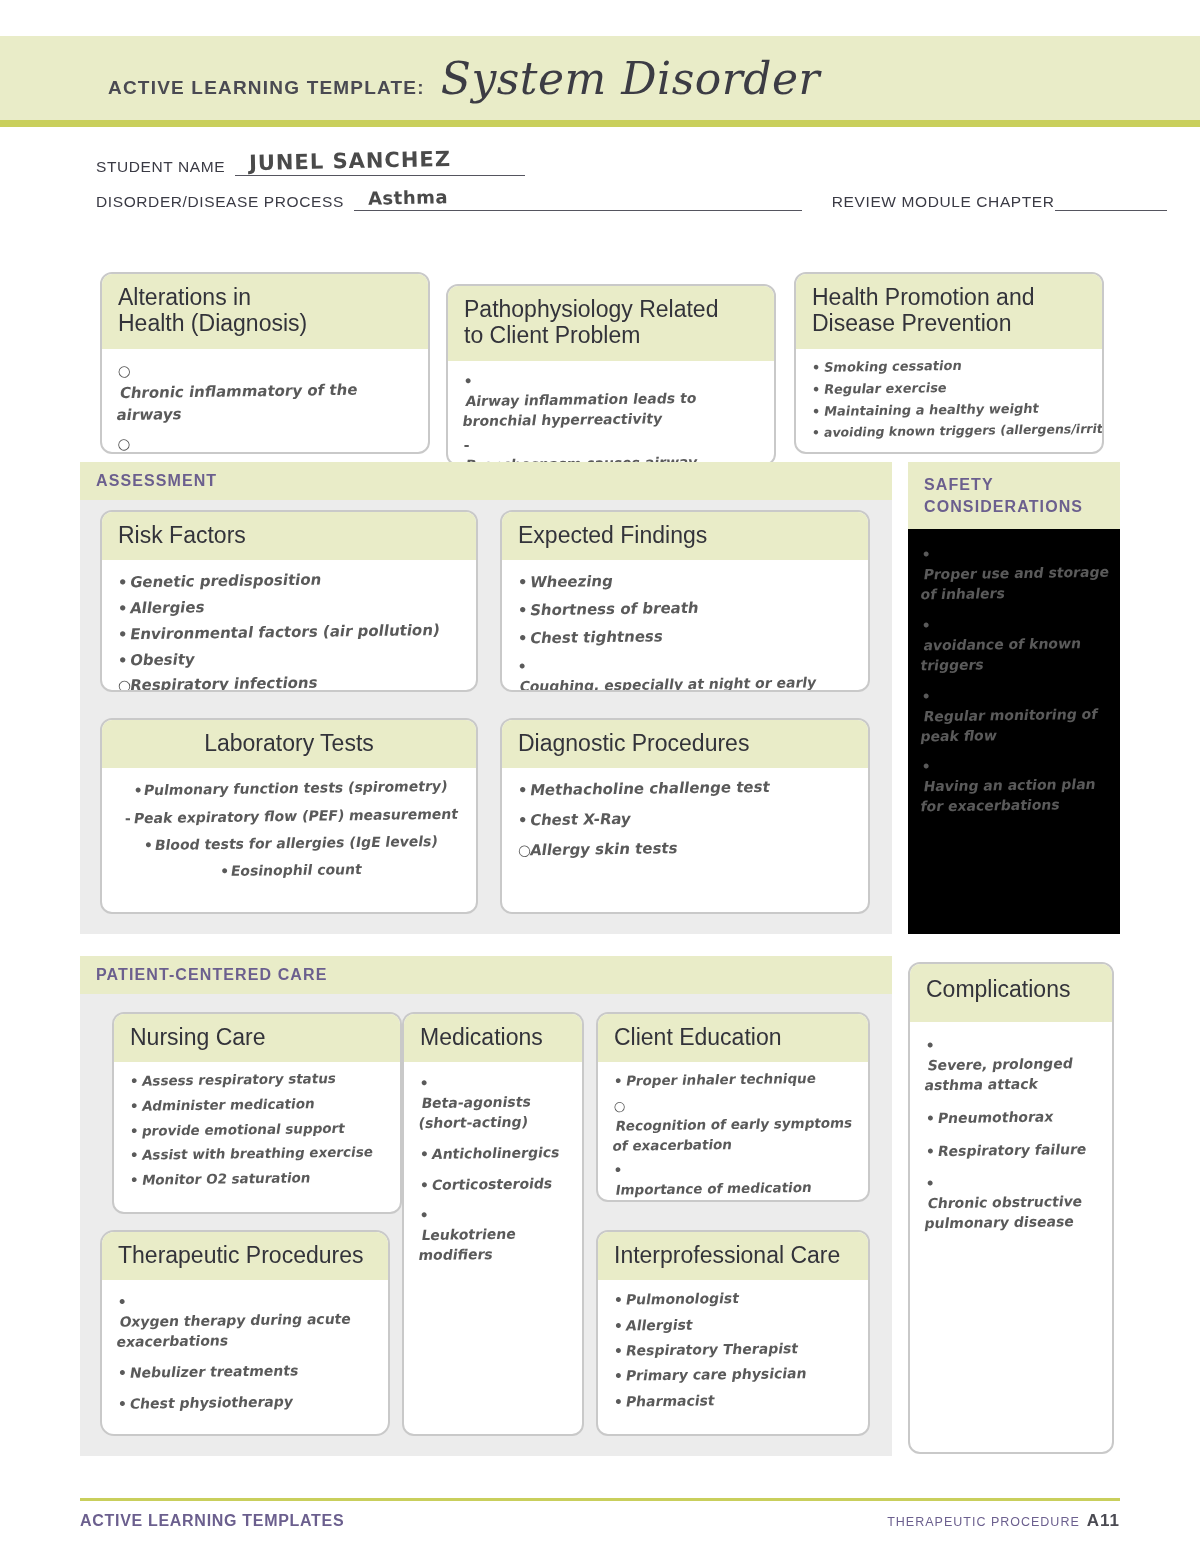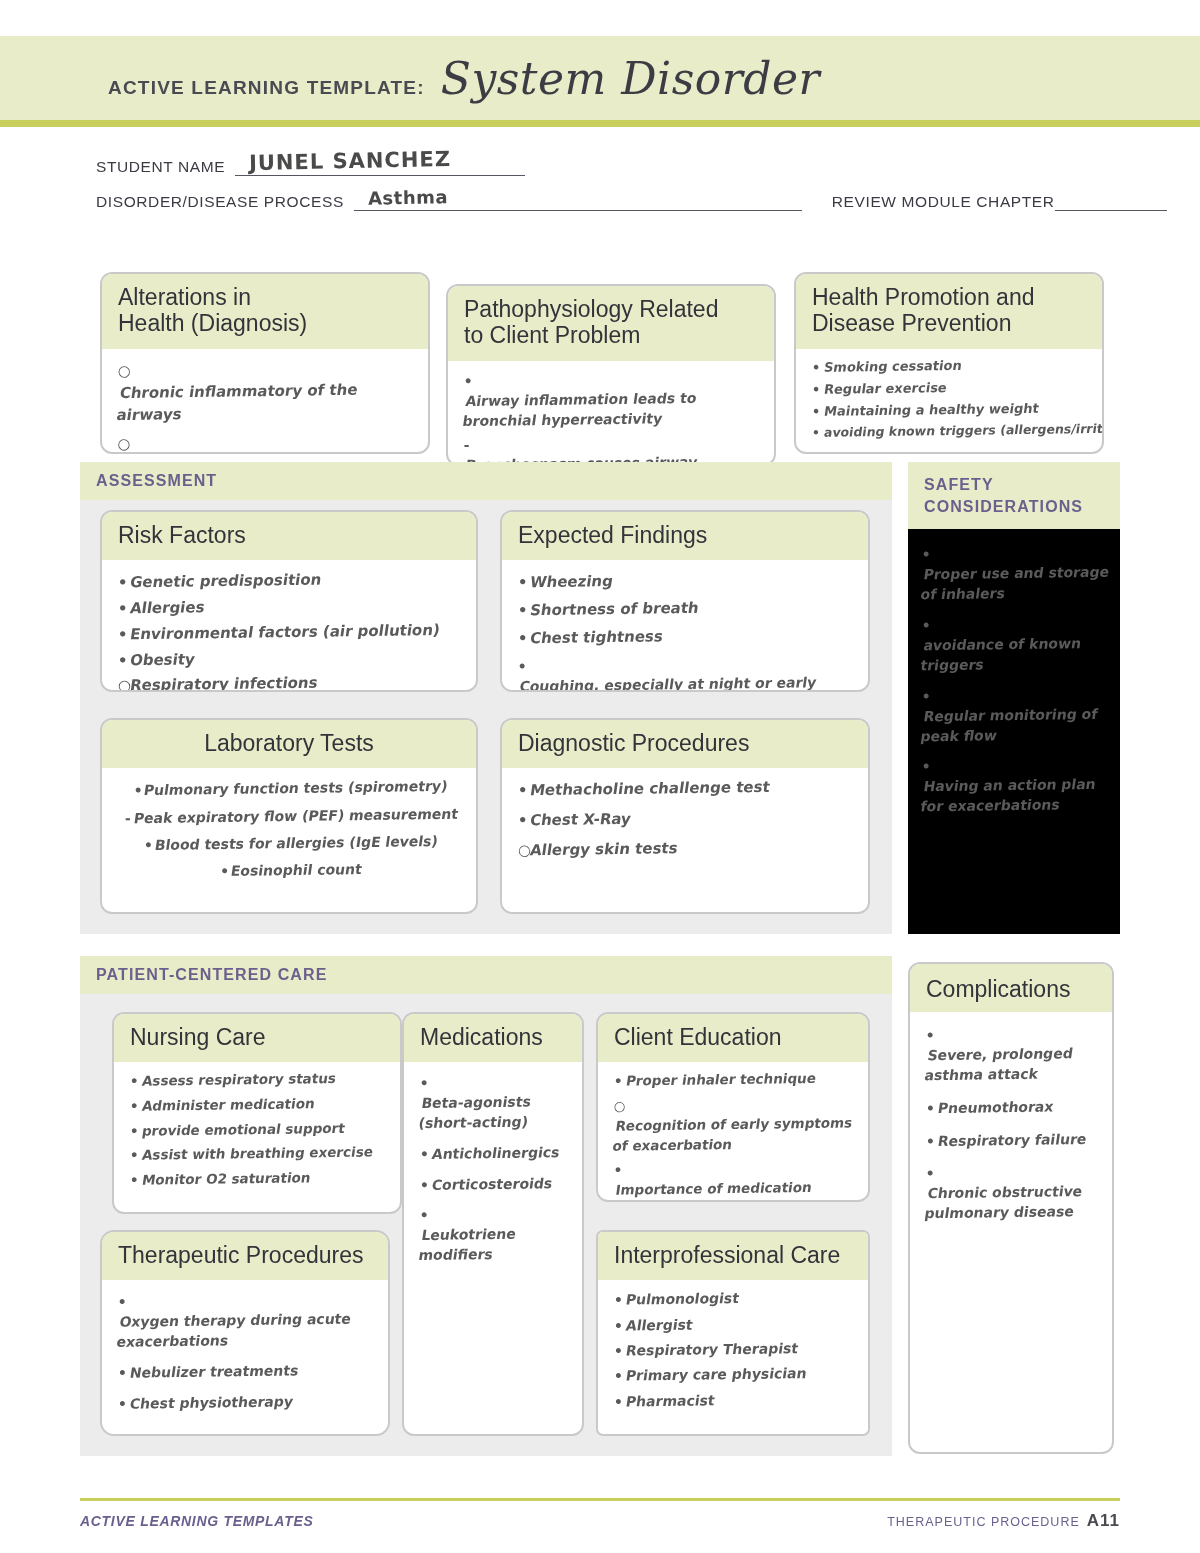--- a/index.html
+++ b/index.html
@@ -104,21 +104,21 @@
   .panel-title.two{line-height:1.4;padding-top:12px;}
 
   
   .footer{
     position:absolute;left:80px;top:1498px;width:1040px;
     border-top:3px solid #c9cf5c;
     padding-top:10px;
     display:flex;justify-content:space-between;align-items:baseline;
     color:#6b5f8e;
   }
-  .footer-left{font-size:14px;letter-spacing:.7px;font-weight:600;font-style:italic;}
+  .footer-left{font-size:16px;letter-spacing:.7px;font-weight:600;}
   .footer-right{font-size:12.5px;letter-spacing:1px;}
   .footer-right .pg{font-size:17px;font-weight:bold;margin-left:7px;color:#4a4a52;}
 </style>
 </head>
 <body>
 
 <div class="page">
 
   <div class="banner">
     <div class="banner-inner">
@@ -275,33 +275,33 @@
 
   <div class="card" style="left:100px;top:1230px;width:290px;height:206px;border-radius:14px;">
     <div class="card-head">Therapeutic Procedures</div>
     <div class="card-body" style="padding-top:10px;">
       <span class="hline w tilt1" style="font-size:14px;"><span class="bullet">•</span><span class="sk">Oxygen therapy during acute exacerbations</span></span>
       <span class="hline w tilt1" style="font-size:14px;margin-top:10px;"><span class="bullet">•</span><span class="sk">Nebulizer treatments</span></span>
       <span class="hline w tilt1" style="font-size:14px;margin-top:10px;"><span class="bullet">•</span><span class="sk">Chest physiotherapy</span></span>
     </div>
   </div>
 
-  <div class="card" style="left:596px;top:1230px;width:274px;height:206px;border-radius:7px;">
+  <div class="card" style="left:596px;top:1230px;width:274px;height:206px;">
     <div class="card-head">Interprofessional Care</div>
     <div class="card-body" style="padding-top:8px;">
       <span class="hline tilt1" style="font-size:14px;"><span class="bullet">•</span><span class="sk">Pulmonologist</span></span>
       <span class="hline tilt1" style="font-size:14px;margin-top:5px;"><span class="bullet">•</span><span class="sk">Allergist</span></span>
       <span class="hline tilt1" style="font-size:14px;margin-top:5px;"><span class="bullet">•</span><span class="sk">Respiratory Therapist</span></span>
       <span class="hline tilt1" style="font-size:14px;margin-top:5px;"><span class="bullet">•</span><span class="sk">Primary care physician</span></span>
       <span class="hline tilt1" style="font-size:14px;margin-top:5px;"><span class="bullet">•</span><span class="sk">Pharmacist</span></span>
     </div>
   </div>
 
   <div class="card" style="left:908px;top:962px;width:206px;height:492px;">
-    <div class="card-head" style="padding:12px 16px 10px 16px;">Complications</div>
+    <div class="card-head" style="padding:12px 16px 20px 16px;">Complications</div>
     <div class="card-body" style="padding-top:12px;">
       <span class="hline w tilt1" style="font-size:14px;"><span class="bullet">•</span><span class="sk">Severe, prolonged asthma attack</span></span>
       <span class="hline w tilt1" style="font-size:14px;margin-top:12px;"><span class="bullet">•</span><span class="sk">Pneumothorax</span></span>
       <span class="hline w tilt1" style="font-size:14px;margin-top:12px;"><span class="bullet">•</span><span class="sk">Respiratory failure</span></span>
       <span class="hline w tilt1" style="font-size:14px;margin-top:12px;"><span class="bullet">•</span><span class="sk">Chronic obstructive pulmonary disease</span></span>
     </div>
   </div>
 
   <div class="footer">
     <div class="footer-left">ACTIVE LEARNING TEMPLATES</div>

